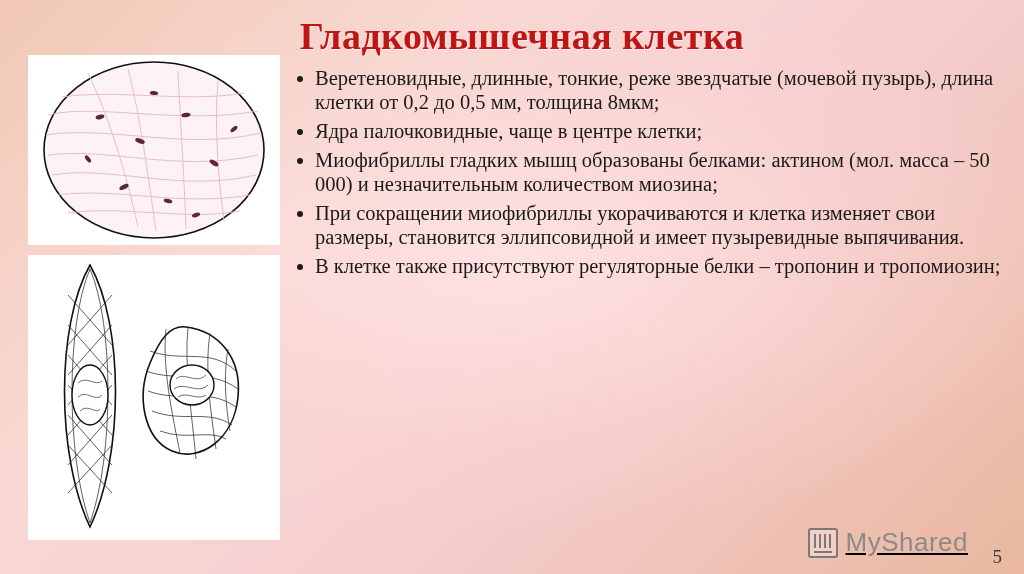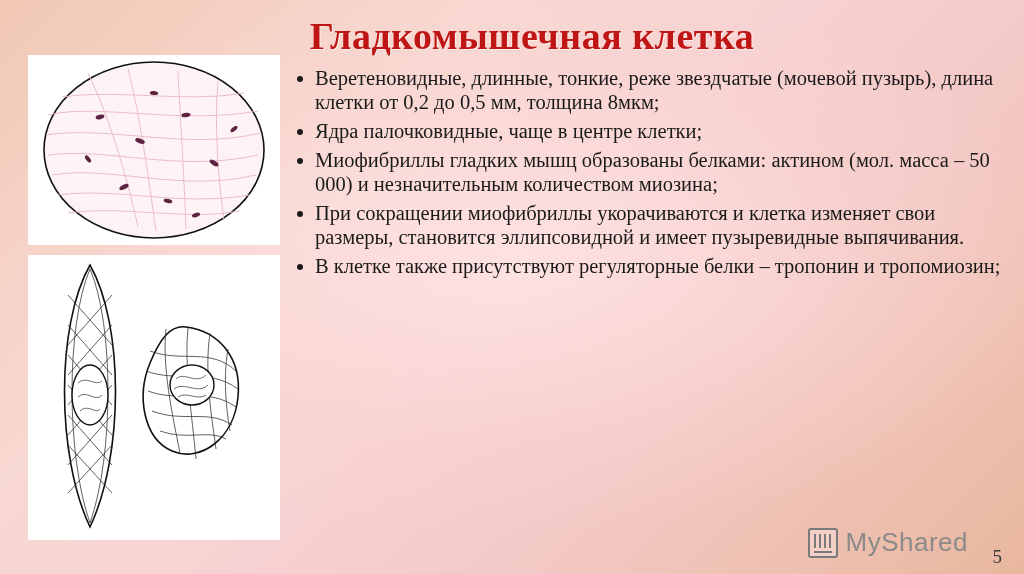--- a/index.html
+++ b/index.html
@@ -24,21 +24,21 @@
   .slide:before {
     content: "";
     position: absolute;
     left: 0; top: 0; right: 0; bottom: 0;
     background: radial-gradient(ellipse 70% 60% at 50% 45%, rgba(255,228,228,0.85) 0%, rgba(250,214,210,0.35) 55%, rgba(235,180,160,0.0) 80%);
     pointer-events: none;
   }
 
   .title {
     position: absolute;
-    left: 162px;
+    left: 152px;
     top: 14px;
     width: 740px;
     text-align: center;
     font-family: "Liberation Serif", serif;
     font-weight: bold;
     font-size: 38px;
     color: #c01515;
     letter-spacing: 0.5px;
     text-shadow: 1px 1px 0 rgba(255,255,255,0.55);
     z-index: 5;
@@ -101,20 +101,21 @@
 
   
   .logo {
     position: absolute;
     right: 56px;
     bottom: 16px;
     display: flex;
     align-items: center;
     gap: 8px;
     z-index: 6;
+    text-decoration: underline;
   }
   .logo-mark {
     width: 30px;
     height: 30px;
     border: 2px solid #7a7a7a;
     border-radius: 3px;
     position: relative;
     background: #f3cfc6;
     box-sizing: border-box;
   }

